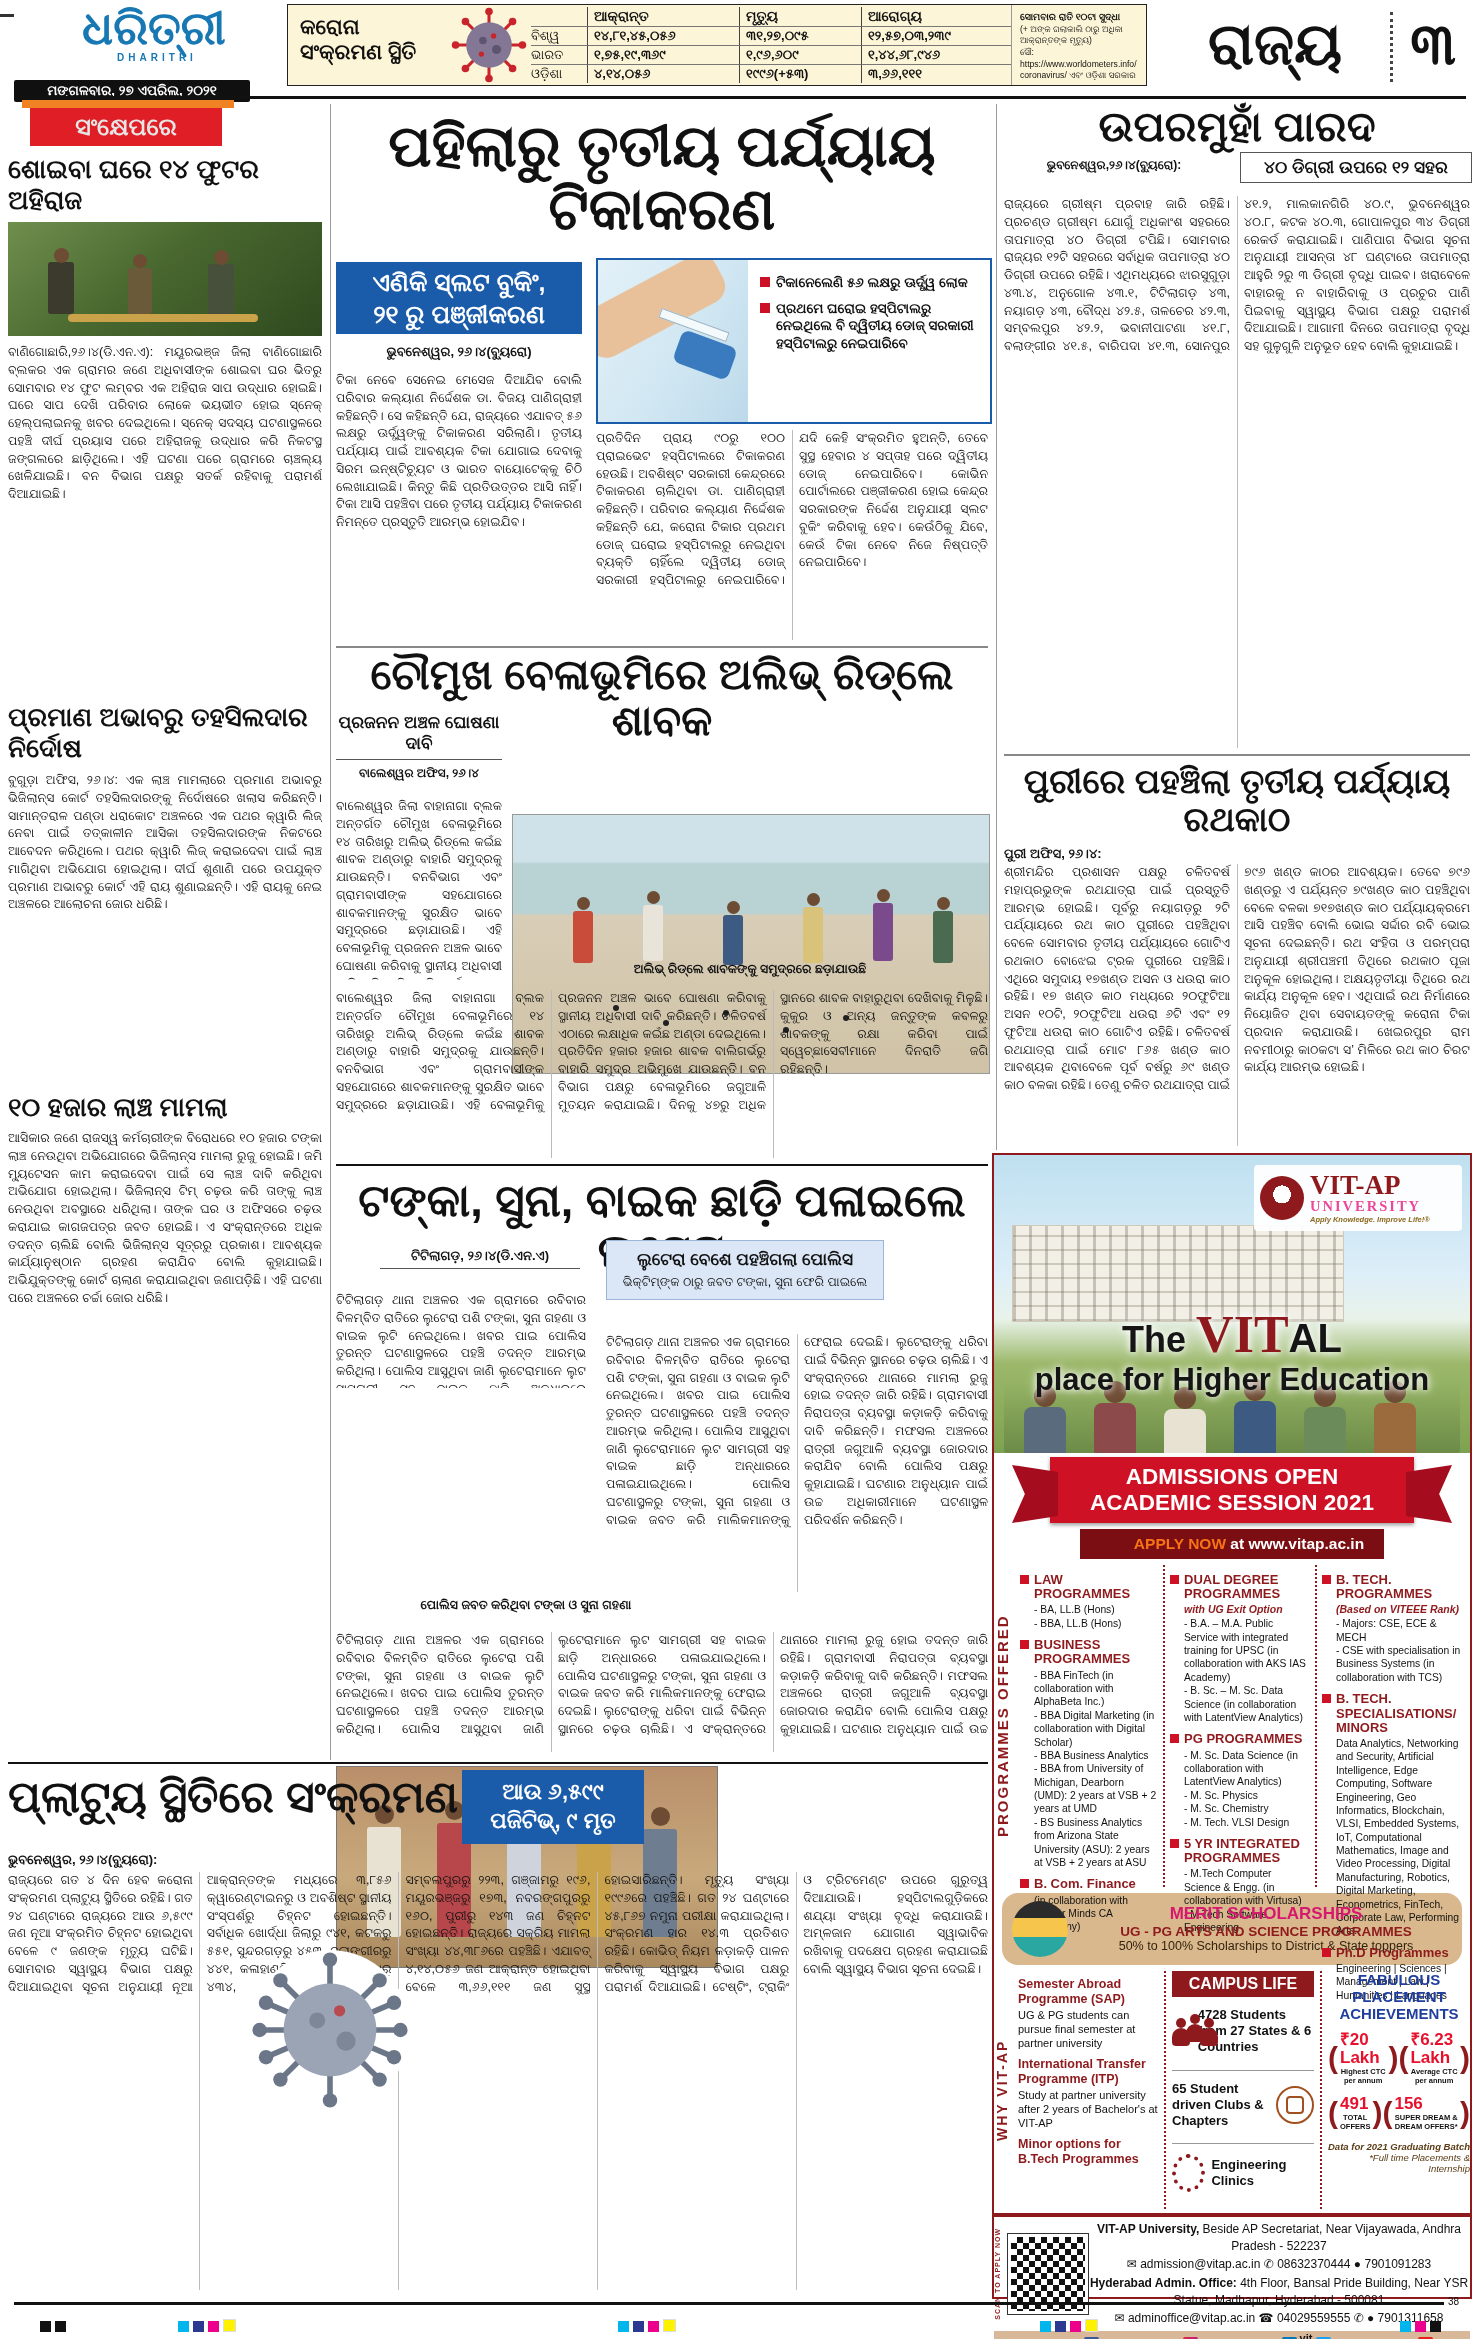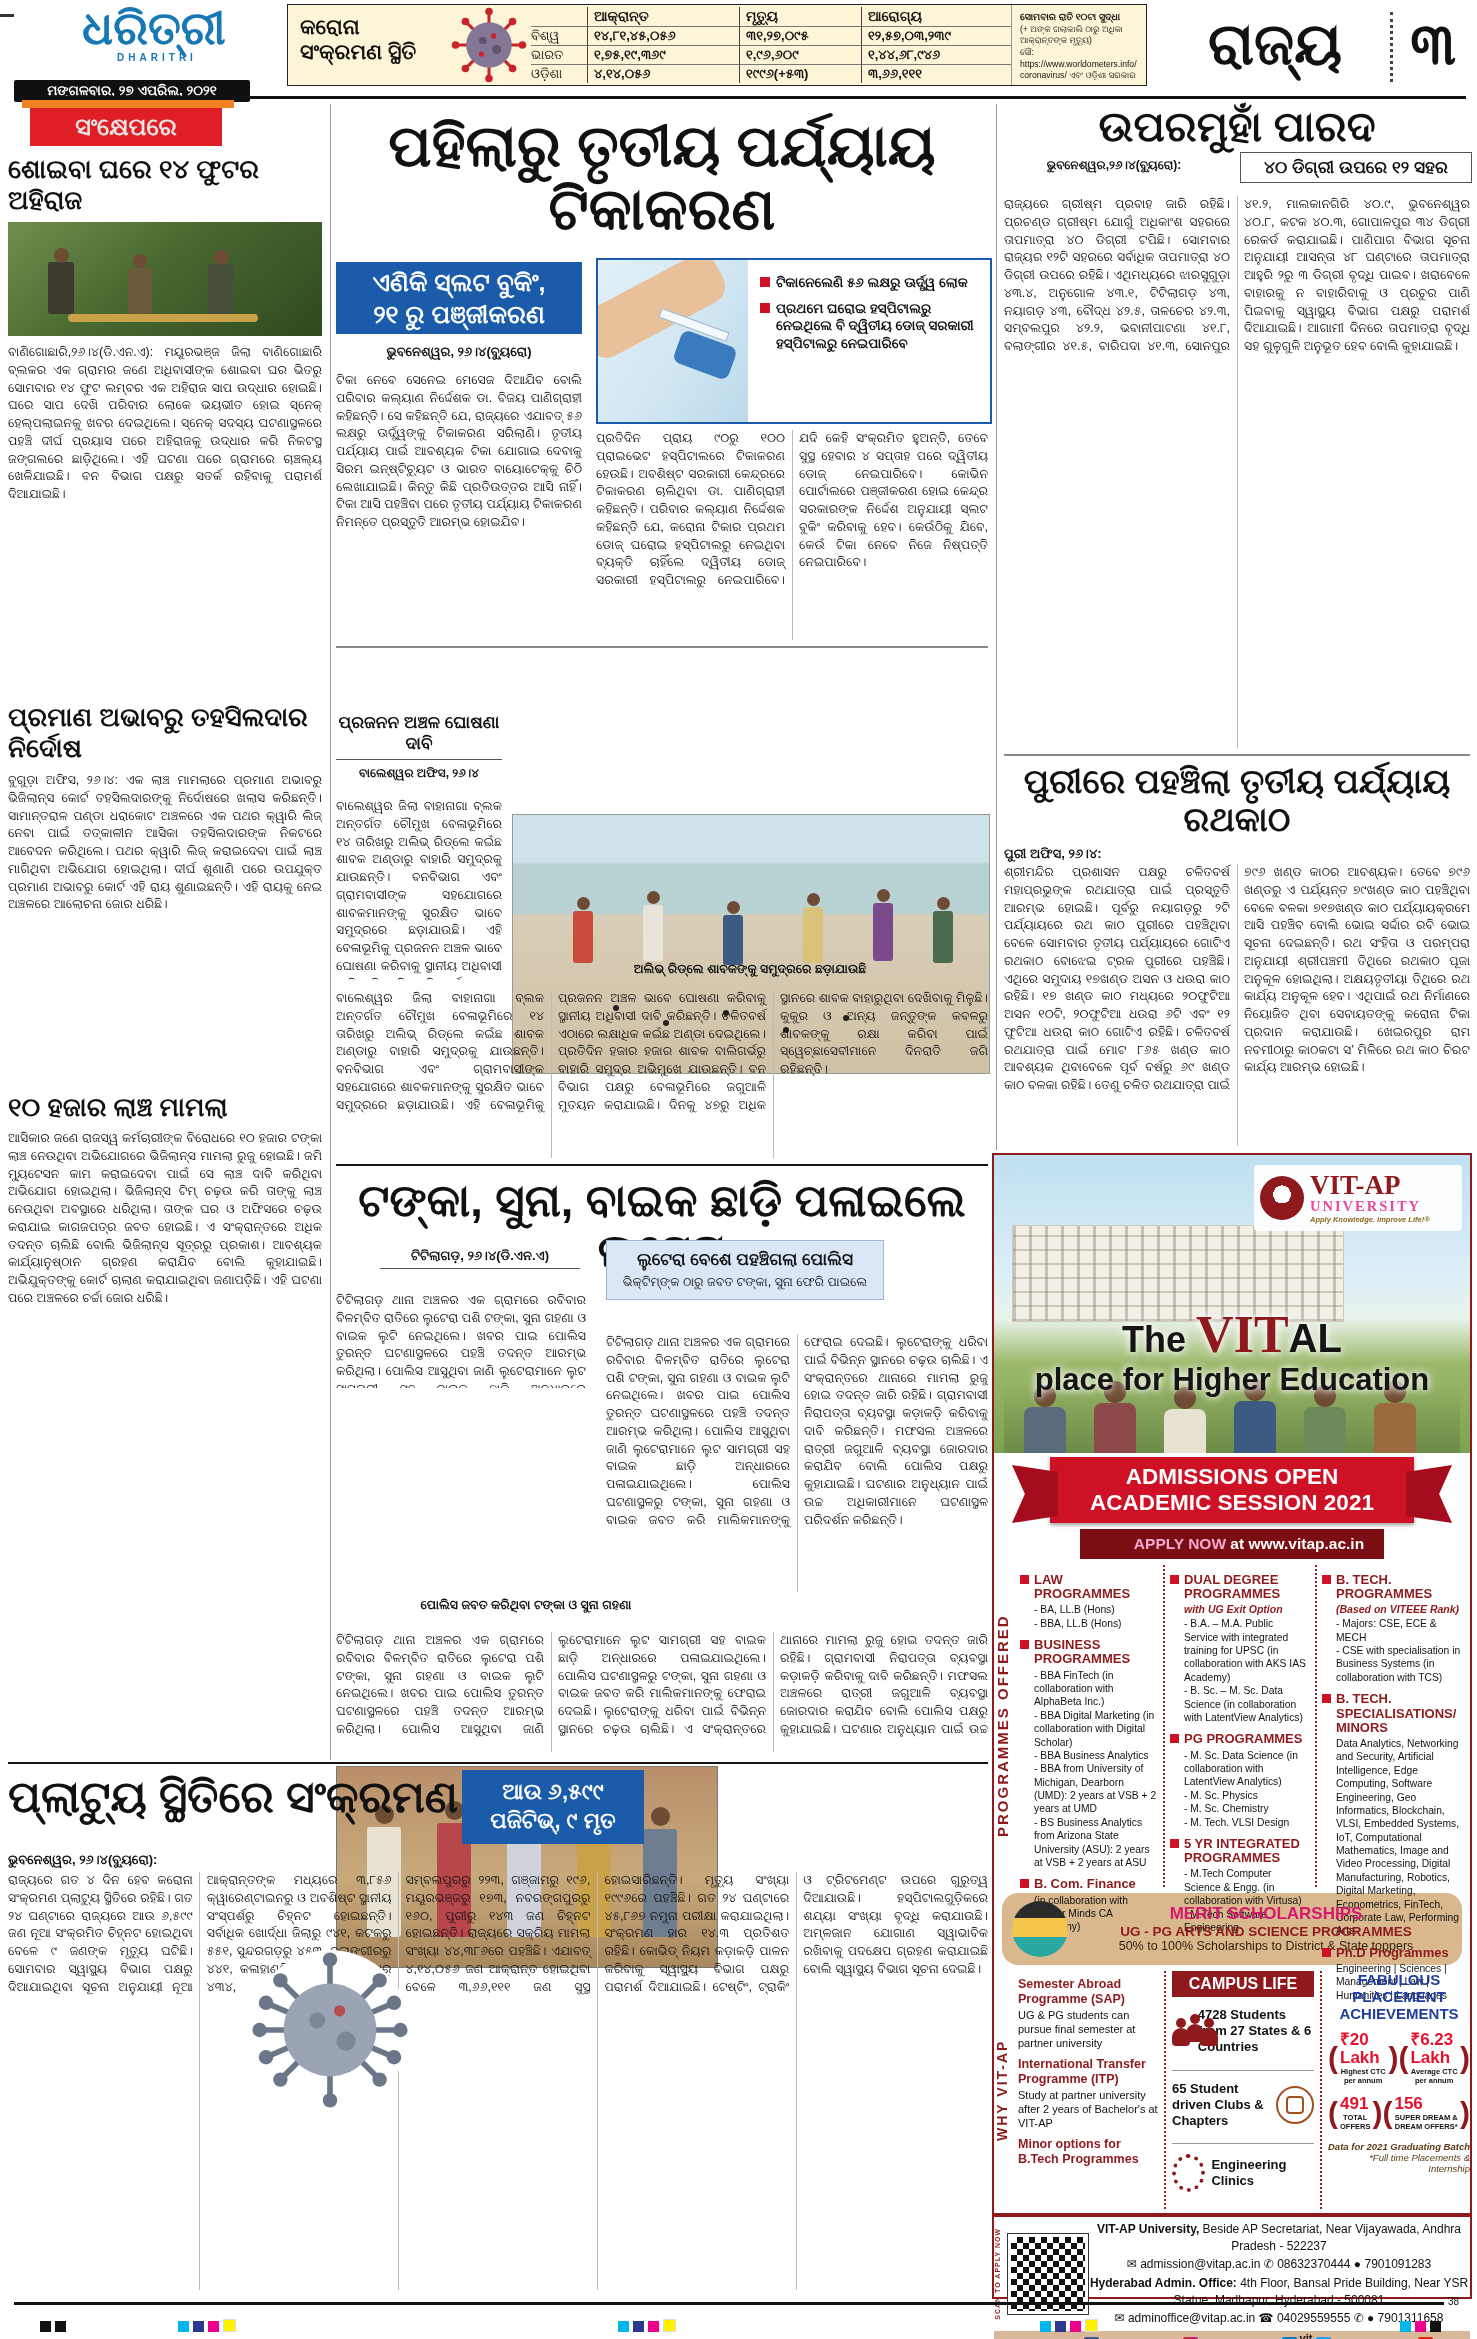--- a/index.html
+++ b/index.html
@@ -73,21 +73,21 @@
   .vital{position:absolute;left:0;right:0;top:150px;text-align:center;text-shadow:0 0 6px rgba(255,255,255,.95),0 0 12px rgba(255,255,255,.8);}
   .vital .t1{font-size:36px;color:#151515;font-weight:bold;}
   .vital .tv{font-family:"Liberation Serif",serif;font-size:52px;color:#8e1a1d;font-weight:bold;}
   .vital .ta{font-size:40px;color:#151515;font-weight:bold;}
   .vital .t2{font-size:31px;color:#151515;font-weight:bold;line-height:1.05;}
   .ribbon{position:relative;background:#cf1126;color:#fff;font-weight:bold;font-size:22.5px;line-height:1.15;text-align:center;padding:7px 0;box-shadow:0 2px 4px rgba(0,0,0,.4);}
   .rib-l,.rib-r{position:absolute;top:8px;width:46px;height:58px;background:#a50d1f;}
   .rib-l{left:-38px;clip-path:polygon(0 0,100% 12%,100% 88%,0 100%,28% 50%);}
   .rib-r{right:-38px;clip-path:polygon(0 12%,100% 0,72% 50%,100% 100%,0 88%);}
   .applybar{background:#7a0e12;color:#fff;font-weight:bold;font-size:15.5px;text-align:center;line-height:30px;}
-  .applybar .y{color:#f9a8d4;margin-left:34px;}
+  .applybar .y{color:#f97316;margin-left:34px;}
   .vert{writing-mode:vertical-rl;transform:rotate(180deg);color:#8e1a1d;font-weight:bold;letter-spacing:2px;text-align:center;}
   .prog h4{margin:8px 0 2px 0;color:#8e1a1d;font-size:13px;line-height:1.1;position:relative;padding-left:14px;}
   .prog h4::before{content:"";position:absolute;left:0;top:2px;width:9px;height:9px;background:#cf1126;}
   .prog .sub{color:#8e1a1d;font-size:10.5px;font-style:italic;font-weight:bold;margin:0 0 2px 14px;}
   .prog .it{font-size:10.3px;line-height:1.3;margin-left:14px;}
   .dotsep{border-left:2px dotted #8e1a1d;}
   .merit{background:#d8b88c;border-radius:16px;display:flex;align-items:center;padding:4px 10px;}
   .merit .ic{width:56px;height:56px;border-radius:50%;background:#f5c64b;flex:0 0 56px;margin-right:12px;
              background-image:linear-gradient(180deg,#2b2b2b 0 30%,transparent 30%),linear-gradient(0deg,#2aa7a0 0 35%,transparent 35%);}
   .merit .m1{color:#d6186e;font-weight:bold;font-size:17px;line-height:1.15;}
@@ -237,20 +237,21 @@
   <div class="abs body jst" style="left:336px;top:372px;width:246px;height:268px;overflow:hidden;">ଟିକା ନେବେ ସେନେଇ ମେସେଜ ଦିଆଯିବ ବୋଲି ପରିବାର କଲ୍ୟାଣ ନିର୍ଦ୍ଦେଶକ ଡା. ବିଜୟ ପାଣିଗ୍ରାହୀ କହିଛନ୍ତି। ସେ କହିଛନ୍ତି ଯେ, ରାଜ୍ୟରେ ଏଯାବତ୍ ୫୬ ଲକ୍ଷରୁ ଊର୍ଦ୍ଧ୍ୱଙ୍କୁ ଟିକାକରଣ ସରିଲାଣି। ତୃତୀୟ ପର୍ଯ୍ୟାୟ ପାଇଁ ଆବଶ୍ୟକ ଟିକା ଯୋଗାଇ ଦେବାକୁ ସିରମ ଇନ୍‌ଷ୍ଟିଚ୍ୟୁଟ ଓ ଭାରତ ବାୟୋଟେକ୍‌କୁ ଚିଠି ଲେଖାଯାଇଛି। କିନ୍ତୁ କିଛି ପ୍ରତିଉତ୍ତର ଆସି ନାହିଁ। ଟିକା ଆସି ପହଞ୍ଚିବା ପରେ ତୃତୀୟ ପର୍ଯ୍ୟାୟ ଟିକାକରଣ ନିମନ୍ତେ ପ୍ରସ୍ତୁତି ଆରମ୍ଭ ହୋଇଯିବ।</div>
   <div class="abs body jst cols2" style="left:596px;top:430px;width:392px;height:210px;overflow:hidden;">ପ୍ରତିଦିନ ପ୍ରାୟ ୯୦ରୁ ୧୦୦ ପ୍ରାଇଭେଟ ହସ୍ପିଟାଲରେ ଟିକାକରଣ ହେଉଛି। ଅବଶିଷ୍ଟ ସରକାରୀ କେନ୍ଦ୍ରରେ ଟିକାକରଣ ଚାଲିଥିବା ଡା. ପାଣିଗ୍ରାହୀ କହିଛନ୍ତି। ପରିବାର କଲ୍ୟାଣ ନିର୍ଦ୍ଦେଶକ କହିଛନ୍ତି ଯେ, କରୋନା ଟିକାର ପ୍ରଥମ ଡୋଜ୍ ଘରୋଇ ହସ୍ପିଟାଲରୁ ନେଇଥିବା ବ୍ୟକ୍ତି ଚାହିଁଲେ ଦ୍ୱିତୀୟ ଡୋଜ୍ ସରକାରୀ ହସ୍ପିଟାଲରୁ ନେଇପାରିବେ। ଯଦି କେହି ସଂକ୍ରମିତ ହୁଅନ୍ତି, ତେବେ ସୁସ୍ଥ ହେବାର ୪ ସପ୍ତାହ ପରେ ଦ୍ୱିତୀୟ ଡୋଜ୍ ନେଇପାରିବେ। କୋଭିନ ପୋର୍ଟାଲରେ ପଞ୍ଜୀକରଣ ହୋଇ କେନ୍ଦ୍ର ସରକାରଙ୍କ ନିର୍ଦ୍ଦେଶ ଅନୁଯାୟୀ ସ୍ଲଟ ବୁକିଂ କରିବାକୁ ହେବ। କେଉଁଠିକୁ ଯିବେ, କେଉଁ ଟିକା ନେବେ ନିଜେ ନିଷ୍ପତ୍ତି ନେଇପାରିବେ।</div>
 
   <div class="abs vrule" style="left:996px;top:104px;height:1046px;"></div>
   <div class="abs h-lg ctr" style="left:1004px;top:104px;width:466px;">ଉପରମୁହାଁ ପାରଦ</div>
   <div class="abs byline ctr" style="left:1004px;top:158px;width:220px;font-size:12px;">ଭୁବନେଶ୍ୱର,୨୬।୪(ବ୍ୟୁରୋ):</div>
   <div class="abs subhead ctr" style="left:1240px;top:152px;width:226px;border:1px solid #555;padding:4px 2px;">୪୦ ଡିଗ୍ରୀ ଉପରେ ୧୨ ସହର</div>
   <div class="abs body jst cols2" style="left:1004px;top:196px;width:466px;height:552px;overflow:hidden;">ରାଜ୍ୟରେ ଗ୍ରୀଷ୍ମ ପ୍ରବାହ ଜାରି ରହିଛି। ପ୍ରଚଣ୍ଡ ଗ୍ରୀଷ୍ମ ଯୋଗୁଁ ଅଧିକାଂଶ ସହରରେ ତାପମାତ୍ରା ୪୦ ଡିଗ୍ରୀ ଟପିଛି। ସୋମବାର ରାଜ୍ୟର ୧୨ଟି ସହରରେ ସର୍ବାଧିକ ତାପମାତ୍ରା ୪୦ ଡିଗ୍ରୀ ଉପରେ ରହିଛି। ଏଥିମଧ୍ୟରେ ଝାରସୁଗୁଡ଼ା ୪୩.୪, ଅନୁଗୋଳ ୪୩.୧, ଟିଟିଲାଗଡ଼ ୪୩, ନୟାଗଡ଼ ୪୩, ବୌଦ୍ଧ ୪୨.୫, ତାଳଚେର ୪୨.୩, ସମ୍ବଲପୁର ୪୨.୨, ଭବାନୀପାଟଣା ୪୧.୮, ବଲାଙ୍ଗୀର ୪୧.୫, ବାରିପଦା ୪୧.୩, ସୋନପୁର ୪୧.୨, ମାଲକାନଗିରି ୪୦.୯, ଭୁବନେଶ୍ୱର ୪୦.୮, କଟକ ୪୦.୩, ଗୋପାଳପୁର ୩୪ ଡିଗ୍ରୀ ରେକର୍ଡ କରାଯାଇଛି। ପାଣିପାଗ ବିଭାଗ ସୂଚନା ଅନୁଯାୟୀ ଆସନ୍ତା ୪୮ ଘଣ୍ଟାରେ ତାପମାତ୍ରା ଆହୁରି ୨ରୁ ୩ ଡିଗ୍ରୀ ବୃଦ୍ଧି ପାଇବ। ଖରାବେଳେ ବାହାରକୁ ନ ବାହାରିବାକୁ ଓ ପ୍ରଚୁର ପାଣି ପିଇବାକୁ ସ୍ୱାସ୍ଥ୍ୟ ବିଭାଗ ପକ୍ଷରୁ ପରାମର୍ଶ ଦିଆଯାଇଛି। ଆଗାମୀ ଦିନରେ ତାପମାତ୍ରା ବୃଦ୍ଧି ସହ ଗୁଳୁଗୁଳି ଅନୁଭୂତ ହେବ ବୋଲି କୁହାଯାଇଛି।</div>
 
   <div class="abs hrule" style="left:336px;top:646px;width:652px;height:1.5px;background:#888;"></div>
+  <div class="abs h-lg ctr" style="left:336px;top:652px;width:652px;">ଚୌମୁଖ ବେଳାଭୂମିରେ ଅଲିଭ୍ ରିଡ୍‌ଲେ ଶାବକ</div>
 
   <div class="abs subhead ctr" style="left:336px;top:712px;width:166px;">ପ୍ରଜନନ ଅଞ୍ଚଳ ଘୋଷଣା ଦାବି</div>
   <div class="abs byline ctr" style="left:336px;top:766px;width:166px;font-size:12px;">ବାଲେଶ୍ୱର ଅଫିସ, ୨୬।୪</div>
 
   <div class="abs ph ph-beach" style="left:512px;top:700px;width:476px;height:258px;border:1px solid #999;">
     <div class="fig" style="left:60px;top:96px;width:20px;height:52px;background:#c94b3a;"></div>
       <div class="head" style="left:64px;top:82px;width:13px;height:13px;"></div>
     <div class="fig" style="left:130px;top:90px;width:20px;height:56px;background:#e8e4da;"></div>
       <div class="head" style="left:134px;top:76px;width:13px;height:13px;"></div>
     <div class="fig" style="left:210px;top:100px;width:20px;height:50px;background:#3d5a82;"></div>

